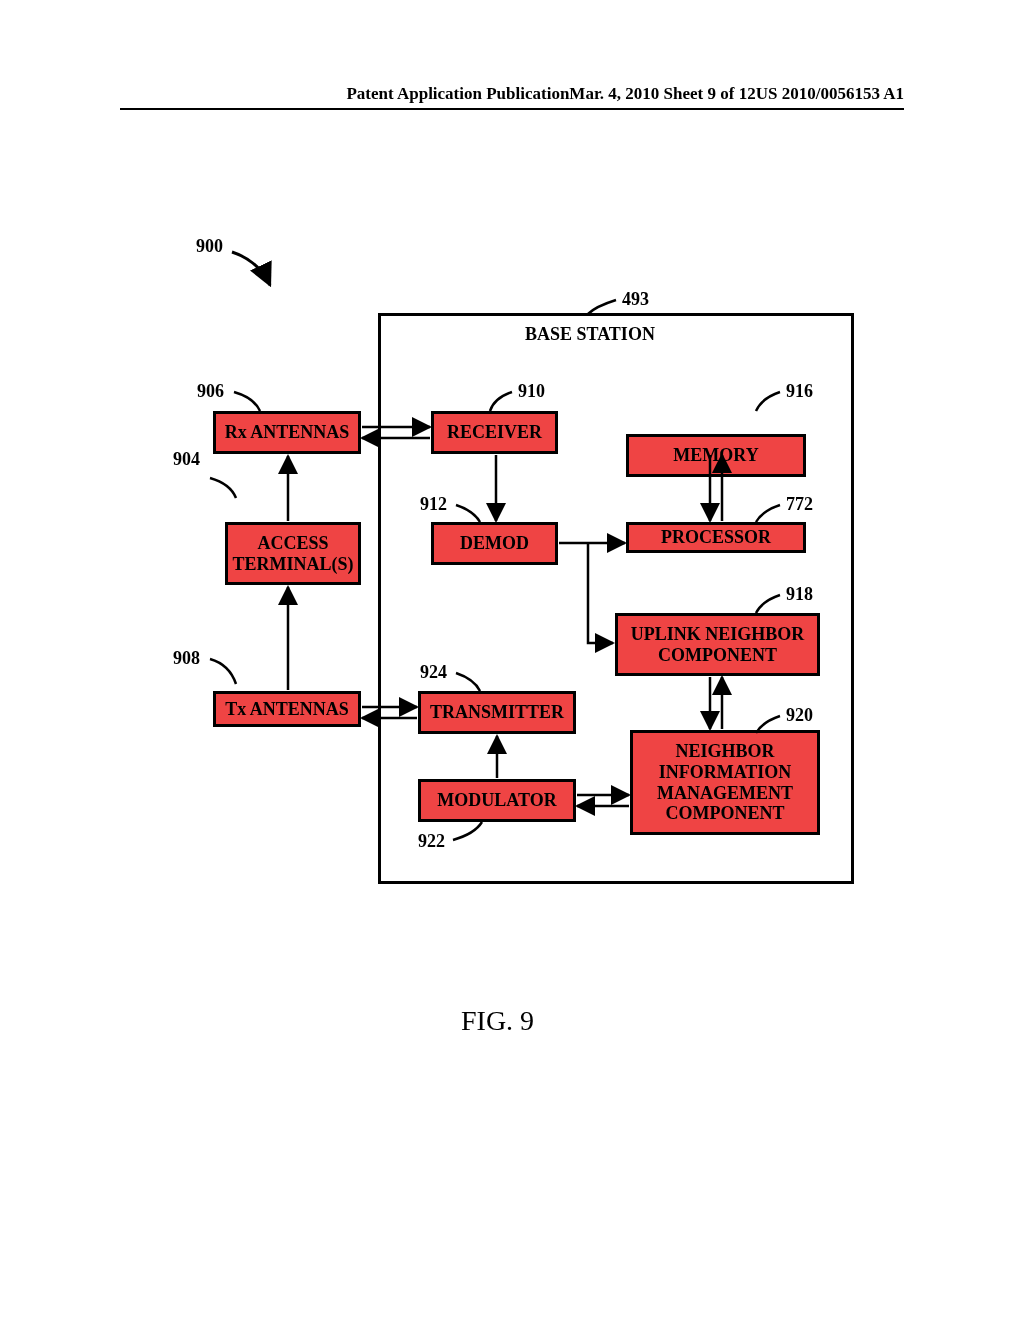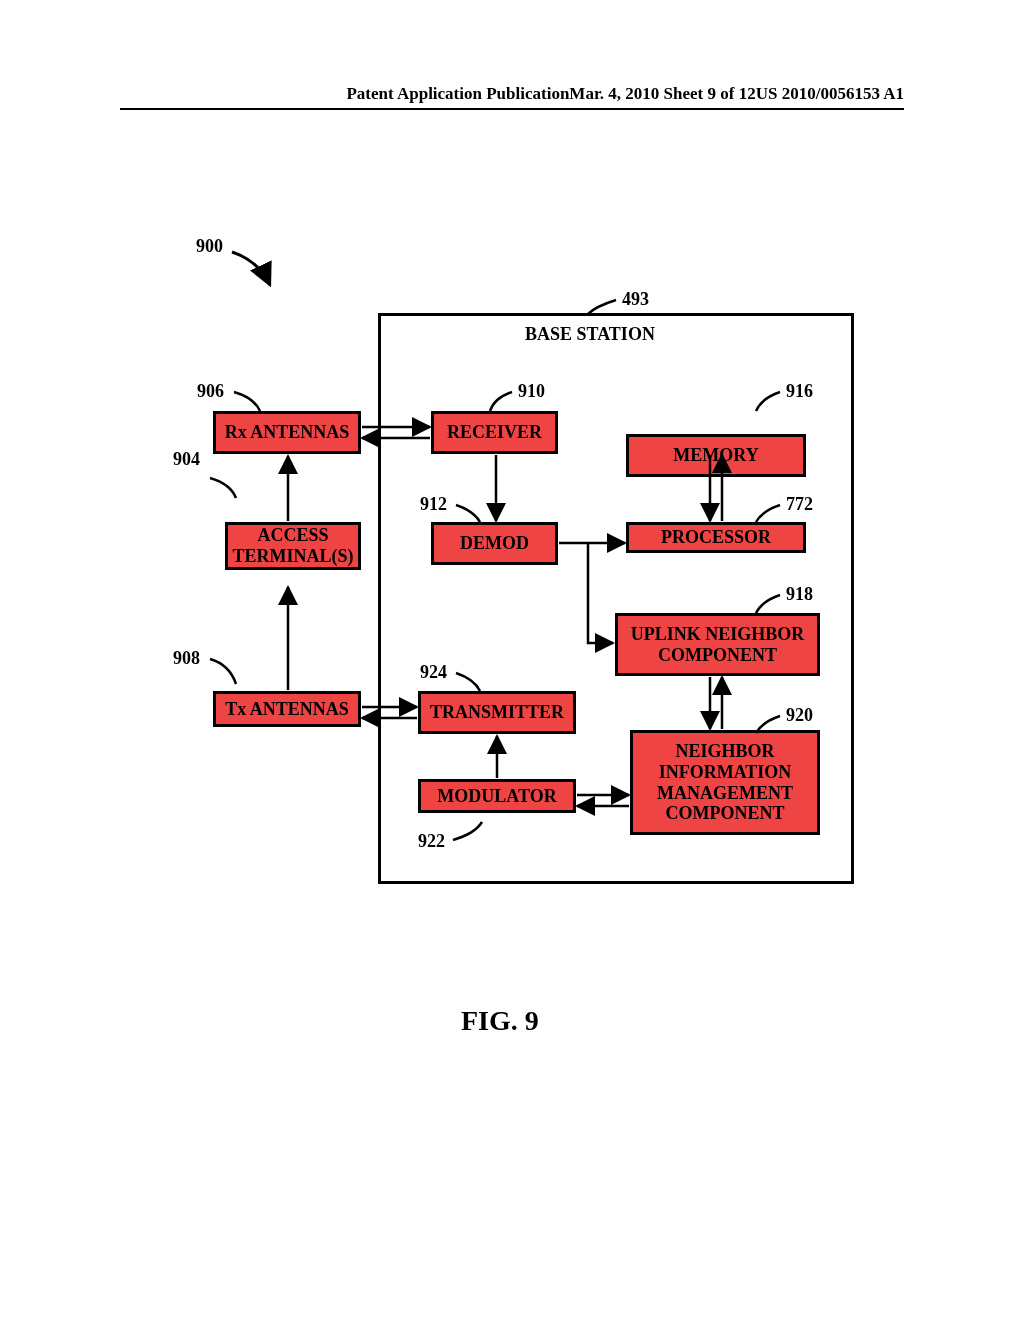--- a/index.html
+++ b/index.html
@@ -50,21 +50,21 @@
     border: 3px solid #000;
     background: transparent;
   }
   .label {
     position: absolute;
     font-weight: bold;
     font-size: 18px;
   }
   .figlabel {
     position: absolute;
-    font-weight: bold;
+    font-weight: normal;
     font-size: 28px;
   }
   svg.overlay {
     position: absolute;
     top: 0;
     left: 0;
     pointer-events: none;
   }
 </style>
 </head>
@@ -79,42 +79,42 @@
   </div>
   <div class="hr"></div>
 
   <div class="container" style="left:378px; top:313px; width:470px; height:565px;"></div>
   <div class="label" style="left:525px; top:324px;">BASE STATION</div>
 
   <div class="box" style="left:213px; top:411px; width:148px; height:43px;">
     <span>Rx ANTENNAS</span>
   </div>
 
-  <div class="box" style="left:225px; top:522px; width:136px; height:48px;">
+  <div class="box" style="left:225px; top:522px; width:136px; height:63px;">
     <span>ACCESS</span>
     <span>TERMINAL(S)</span>
   </div>
 
   <div class="box" style="left:213px; top:691px; width:148px; height:36px;">
     <span>Tx ANTENNAS</span>
   </div>
 
   <div class="box" style="left:431px; top:411px; width:127px; height:43px;">
     <span>RECEIVER</span>
   </div>
 
   <div class="box" style="left:431px; top:522px; width:127px; height:43px;">
     <span>DEMOD</span>
   </div>
 
   <div class="box" style="left:418px; top:691px; width:158px; height:43px;">
     <span>TRANSMITTER</span>
   </div>
 
-  <div class="box" style="left:418px; top:779px; width:158px; height:34px;">
+  <div class="box" style="left:418px; top:779px; width:158px; height:43px;">
     <span>MODULATOR</span>
   </div>
 
   <div class="box" style="left:626px; top:411px; width:180px; height:43px;margin-top:23px;">
     <span>MEMORY</span>
   </div>
 
   <div class="box" style="left:626px; top:522px; width:180px; height:31px;">
     <span>PROCESSOR</span>
   </div>

